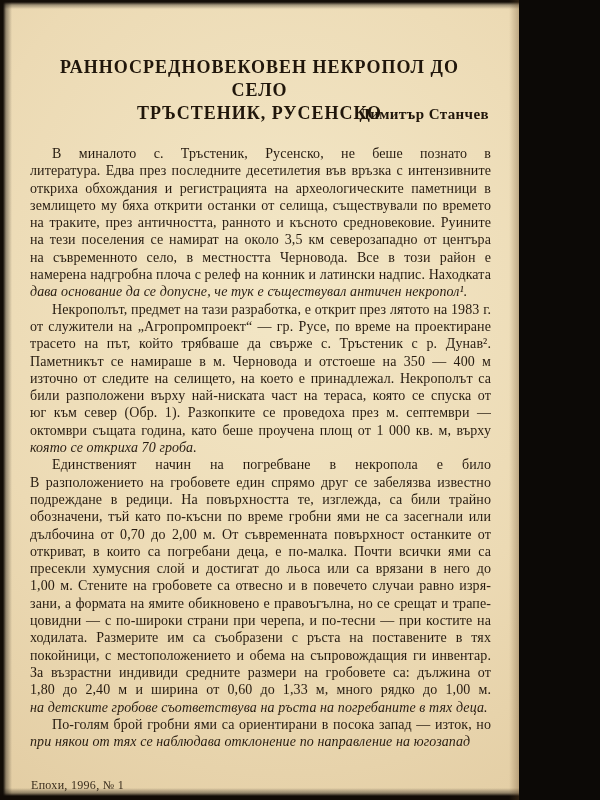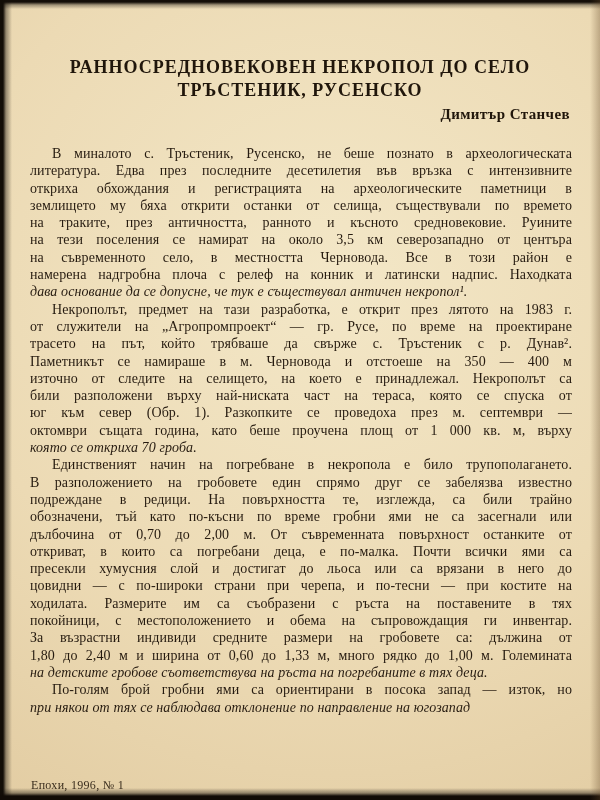--- a/index.html
+++ b/index.html
@@ -2,21 +2,21 @@
 <html><head>
 <meta charset="utf-8">
 <style>
   html, body {
     margin: 0;
     padding: 0;
     background: #0c0906;
   }
   .page {
     position: relative;
-    width: 600px;
+    width: 519px;
     height: 800px;
     overflow: hidden;
     background:
       radial-gradient(130% 95% at 55% 35%, #f3e7c7 0%, #ecdab4 48%, #e2cca2 82%, #d5bd92 100%);
     font-family: "Liberation Serif", "DejaVu Serif", serif;
     color: #261b10;
   }
   
   .edge-top {
     position: absolute; left: 0; top: 0; width: 100%; height: 9px;
@@ -118,20 +118,22 @@
         <div class="line last">която се откриха 70 гроба.</div>
       </div>
       <div class="para">
         <div class="line first">Единственият начин на погребване в некропола е било трупополагането.</div>
         <div class="line">В разположението на гробовете един спрямо друг се забелязва известно</div>
         <div class="line">подреждане в редици. На повърхността те, изглежда, са били трайно</div>
         <div class="line">обозначени, тъй като по-късни по време гробни ями не са засегнали или</div>
         <div class="line">дълбочина от 0,70 до 2,00 м. От съвременната повърхност останките от</div>
         <div class="line">откриват, в които са погребани деца, е по-малка. Почти всички ями са</div>
         <div class="line">пресекли хумусния слой и достигат до льоса или са врязани в него до</div>
+        <div class="line">1,00 м. Стените на гробовете са отвесно и в повечето случаи равно изря-</div>
+        <div class="line">зани, а формата на ямите обикновено е правоъгълна, но се срещат и трапе-</div>
         <div class="line">цовидни — с по-широки страни при черепа, и по-тесни — при костите на</div>
         <div class="line">ходилата. Размерите им са съобразени с ръста на поставените в тях</div>
         <div class="line">покойници, с местоположението и обема на съпровождащия ги инвентар.</div>
         <div class="line">За възрастни индивиди средните размери на гробовете са: дължина от</div>
         <div class="line">1,80 до 2,40 м и ширина от 0,60 до 1,33 м, много рядко до 1,00 м. Големината</div>
         <div class="line last">на детските гробове съответствува на ръста на погребаните в тях деца.</div>
       </div>
       <div class="para">
         <div class="line first">По-голям брой гробни ями са ориентирани в посока запад — изток, но</div>
         <div class="line last">при някои от тях се наблюдава отклонение по направление на югозапад</div>

